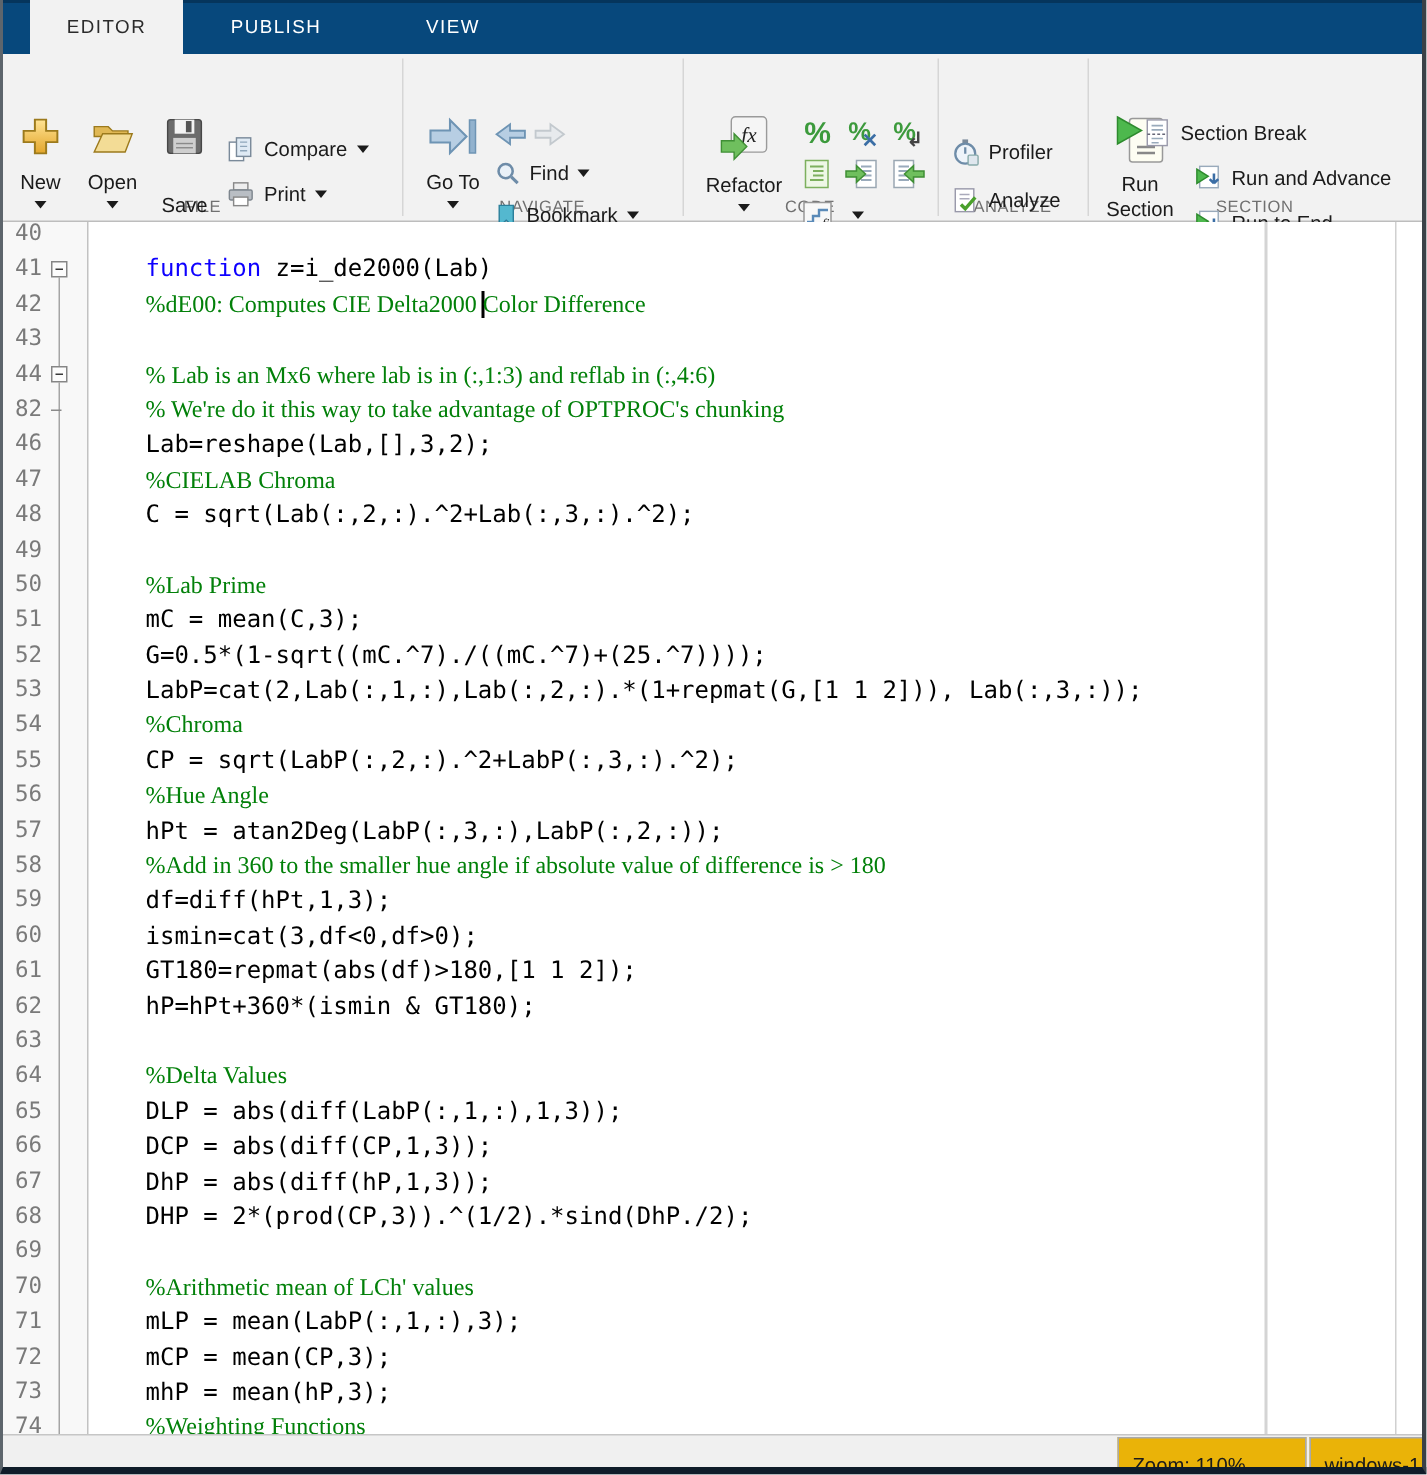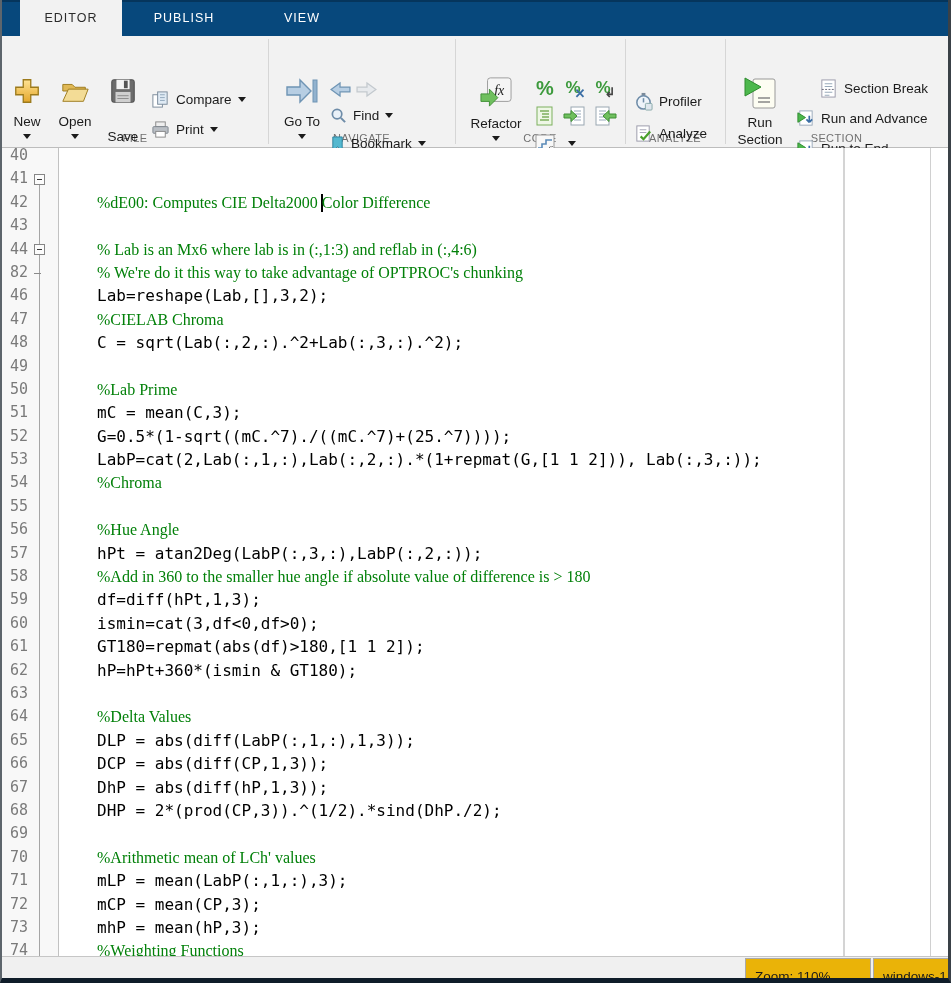--- a/index.html
+++ b/index.html
@@ -266,21 +266,21 @@
       <span>
         <svg width="38" height="38" viewBox="0 0 38 38">
           <rect x="12" y="5" width="22" height="29" rx="2" fill="#fdfdf2" stroke="#999"></rect>
           <path d="M17 24h12M17 28h12" stroke="#888" stroke-width="1.6"></path>
           <path d="M4 4l16 9-16 9z" fill="#4db84d" stroke="#2e8b2e"></path>
         </svg>
         </span>
       <span class="lbl" style="margin-top:4px;">Run</span>
       <span class="lbl" style="margin-top:3px;">Section</span>
     </div>
-    <div class="rowbtn" style="left:817px; top:41px;">
+    <div class="rowbtn" style="left:760px; top:41px;">
       <span>
         <svg width="19" height="19" viewBox="0 0 20 20">
           <rect x="3" y="1" width="14" height="18" fill="#fff" stroke="#99a"></rect>
           <path d="M6 5h8M6 8h8" stroke="#9ab" stroke-width="1.1"></path>
           <path d="M3 11h14" stroke="#667" stroke-dasharray="2 1.5"></path>
           <path d="M6 14h8M6 17h5" stroke="#9ab" stroke-width="1.1"></path>
         </svg>
         </span>
       <span class="lbl">Section Break</span>
     </div>
@@ -316,20 +316,21 @@
         <div class="cl">
           <span class="ln">40</span>
           <span class="fold"></span>
           <span class="codetext"></span>
         </div>
         <div class="cl">
           <span class="ln">41</span>
           <span class="fold">
             <span class="foldbox"></span>
           </span>
+          <span class="codetext"><span class="seg-k">function</span><span class="seg-t"> z=i_de2000(Lab)</span></span>
         </div>
         <div class="cl">
           <span class="ln">42</span>
           <span class="fold"></span>
           <span class="codetext"><span class="seg-c">%dE00: Computes CIE Delta2000 </span><span class="caret"></span><span class="seg-c">Color Difference</span></span>
         </div>
         <div class="cl">
           <span class="ln">43</span>
           <span class="fold"></span>
           <span class="codetext"></span>
@@ -389,20 +390,21 @@
           <span class="codetext"><span class="seg-t">LabP=cat(2,Lab(:,1,:),Lab(:,2,:).*(1+repmat(G,[1 1 2])), Lab(:,3,:));</span></span>
         </div>
         <div class="cl">
           <span class="ln">54</span>
           <span class="fold"></span>
           <span class="codetext"><span class="seg-c">%Chroma</span></span>
         </div>
         <div class="cl">
           <span class="ln">55</span>
           <span class="fold"></span>
+          <span class="codetext"><span class="seg-t">CP = sqrt(LabP(:,2,:).^2+LabP(:,3,:).^2);</span></span>
         </div>
         <div class="cl">
           <span class="ln">56</span>
           <span class="fold"></span>
           <span class="codetext"><span class="seg-c">%Hue Angle</span></span>
         </div>
         <div class="cl">
           <span class="ln">57</span>
           <span class="fold"></span>
           <span class="codetext"><span class="seg-t">hPt = atan2Deg(LabP(:,3,:),LabP(:,2,:));</span></span>

